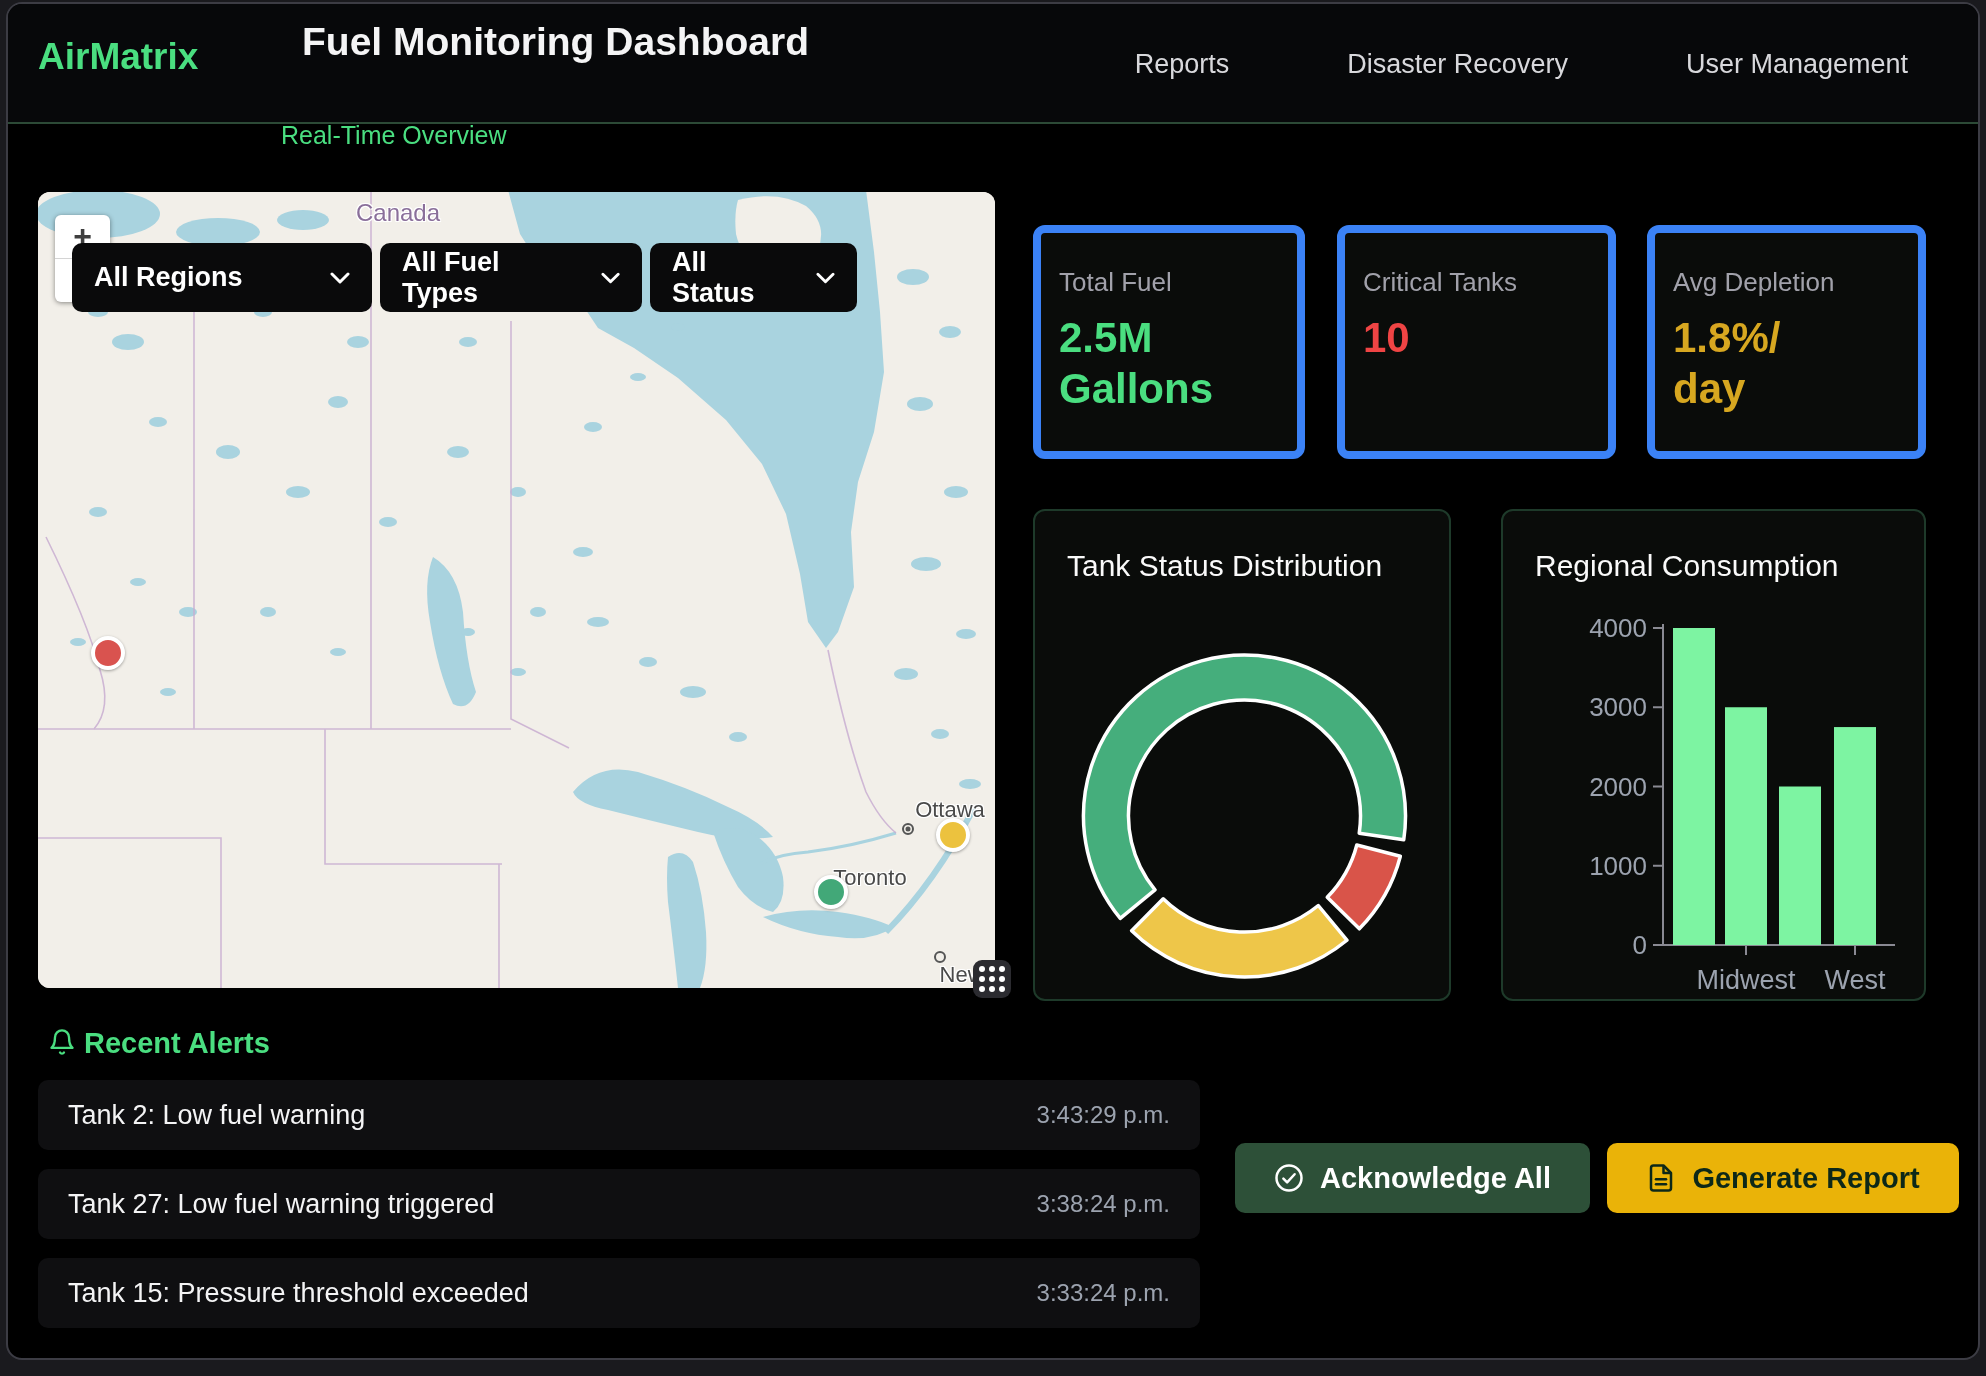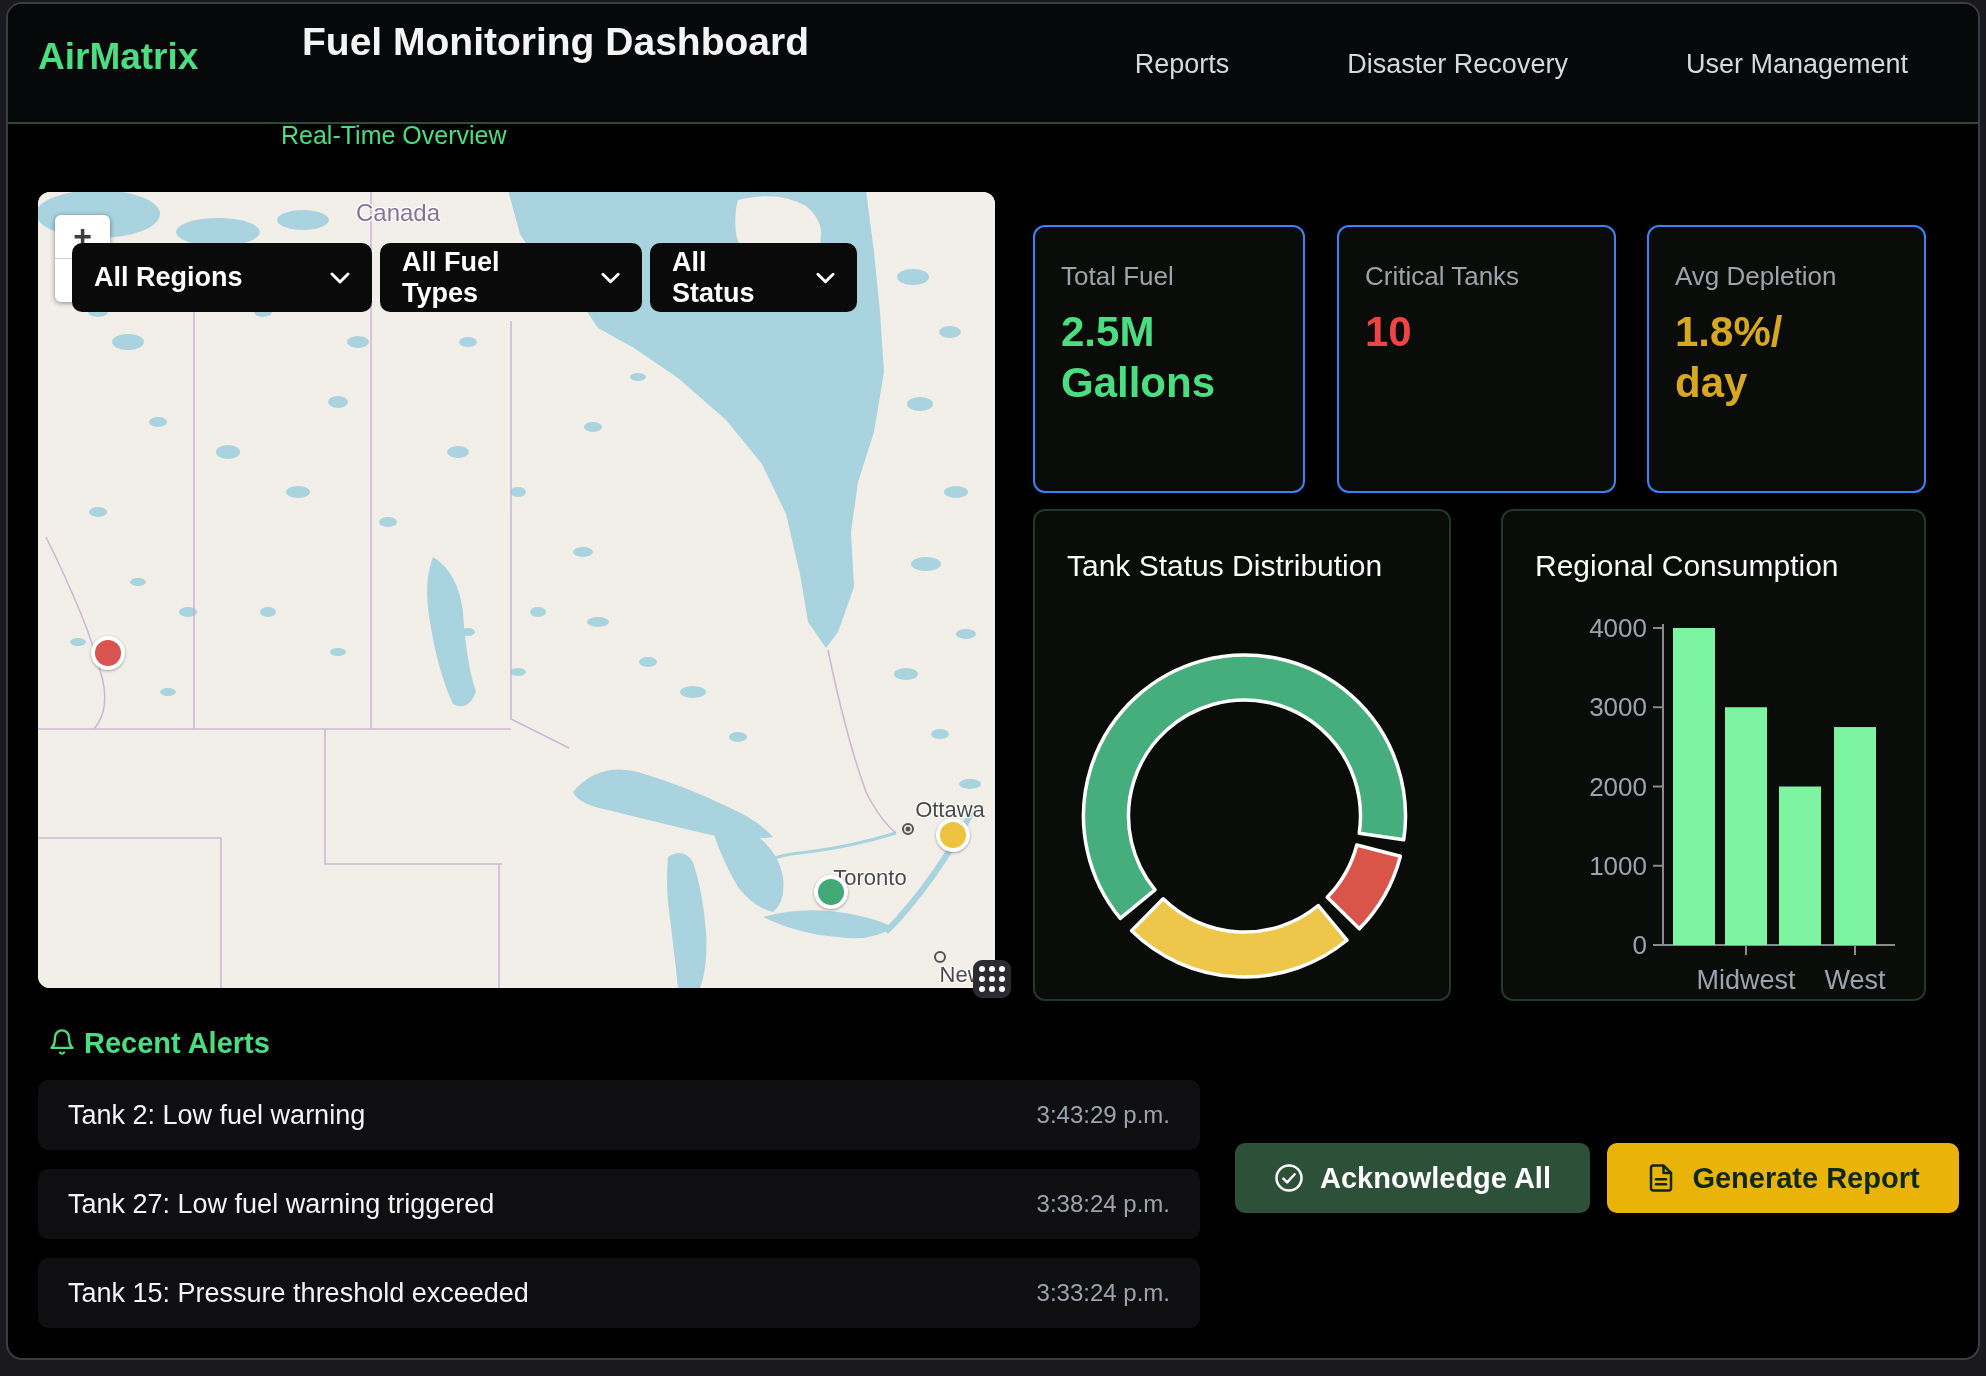--- a/index.html
+++ b/index.html
@@ -36,22 +36,22 @@
   .filters { position:absolute; left:34px; top:51px; display:flex; gap:8px; }
   .filter { height:69px; background:#0a0a0b; border-radius:10px; color:#fff; display:flex;
     align-items:center; justify-content:space-between; padding:0 22px; font-size:27px; font-weight:600; cursor:pointer; }
   .filter svg { margin-left:26px; }
   .drag-handle { position:absolute; left:973px; top:960px; width:38px; height:38px; background:#2b2b30;
     border-radius:9px; display:grid; grid-template-columns:repeat(3,6px); grid-template-rows:repeat(3,6px);
     gap:4px; place-content:center; cursor:grab; }
   .drag-handle i { width:6px; height:6px; border-radius:50%; background:#fff; }
 
   
-  .stat-card { position:absolute; top:225px; height:268px; background:#0a0c0a;
-    border:2px solid #3b82f6; border-radius:12px; padding:34px 26px; }
+  .stat-card { position:absolute; top:225px; height:234px; background:#0a0c0a;
+    border:8px solid #3b82f6; border-radius:12px; padding:34px 18px; }
   .stat-label { font-size:26px; color:#a1a1aa; margin-bottom:14px; }
   .stat-value { font-size:42px; font-weight:bold; line-height:1.22; width:215px; overflow-wrap:break-word; }
 
   
   .chart-card { position:absolute; top:509px; height:492px; background:#0a0c0a;
     border:2px solid #1e3a2a; border-radius:12px; }
   .chart-title { position:absolute; left:32px; top:38px; font-size:30px; font-weight:normal; color:#fafafa; }
   .chart-svg { position:absolute; left:0; top:0; }
 
   

